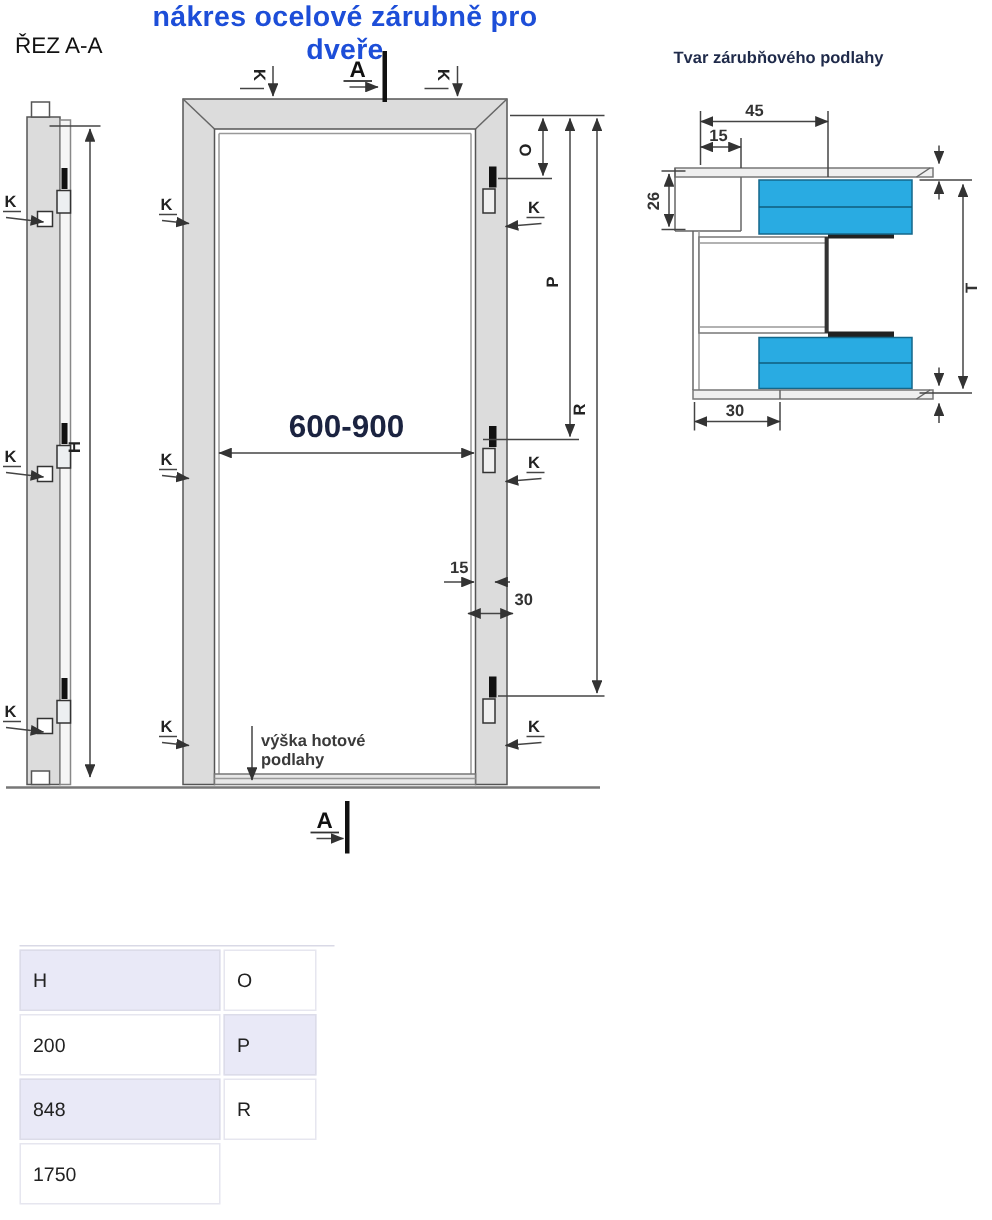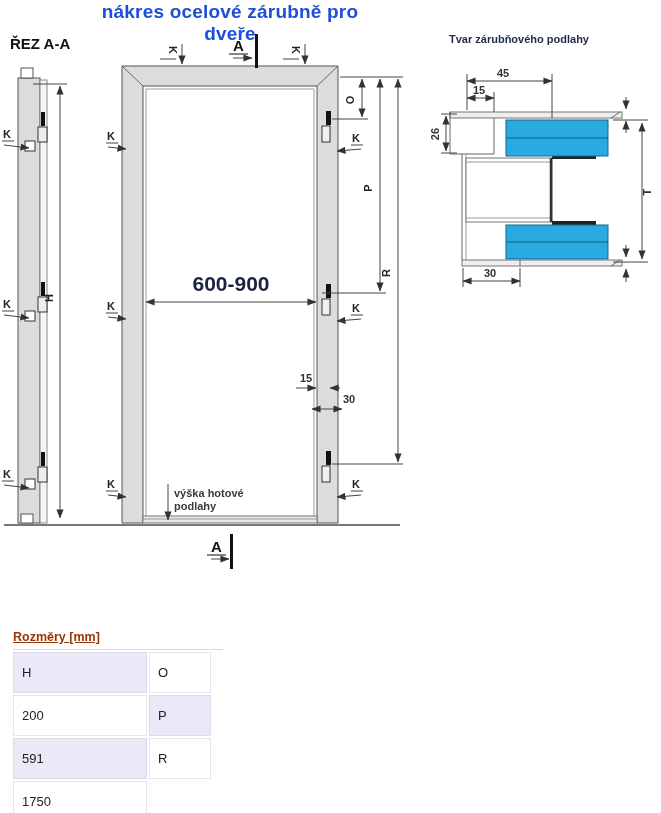--- a/index.html
+++ b/index.html
@@ -6,21 +6,21 @@
   body{
     width:661px;height:813px;overflow:hidden;position:relative;
     background:#ffffff;font-family:"Liberation Sans",sans-serif;
   }
   .abs{position:absolute;}
   .page-title{
     left:85px;top:1px;width:290px;text-align:center;
     font-size:19px;font-weight:bold;color:#1d4ed8;letter-spacing:.2px;
   }
   .rez-title{
-    left:10px;top:35px;font-size:15px;font-weight:bold;color:#111;
+    left:10px;top:22px;font-size:15px;font-weight:normal;color:#111;
   }
   .profile-title{
     left:449px;top:33px;font-size:11px;font-weight:bold;color:#1f2a4a;
   }
   svg text{font-family:"Liberation Sans",sans-serif;}
   .dim{stroke:#444;stroke-width:1;fill:none;}
   .thin{stroke:#999;stroke-width:1;fill:none;}
   .out{stroke:#666;stroke-width:1;fill:none;}
   .lbl{font-size:11px;font-weight:bold;fill:#222;}
   .dimtxt{font-size:11px;font-weight:bold;fill:#333;}
@@ -242,23 +242,22 @@
       <text class="dimtxt" transform="rotate(-90 651 192)" x="651" y="192" text-anchor="middle">T</text>
       <line class="dim" x1="626" y1="97" x2="626" y2="109" marker-end="url(#ar)"></line>
       <line class="dim" x1="626" y1="133" x2="626" y2="121" marker-end="url(#ar)"></line>
       <line class="dim" x1="626" y1="245" x2="626" y2="257" marker-end="url(#ar)"></line>
       <line class="dim" x1="626" y1="282" x2="626" y2="269" marker-end="url(#ar)"></line>
     </g>
   </g>
 </svg>
 
 <div class="abs dims">
-  <div class="dims-title">Rozměry [mm]</div>
   <div class="dims-grid">
     <div class="cell row-odd">H</div>
     <div class="cell row-even">O</div>
     <div class="cell row-even">200</div>
     <div class="cell row-odd">P</div>
-    <div class="cell row-odd">591</div>
+    <div class="cell row-odd">848</div>
     <div class="cell row-even">R</div>
     <div class="cell row-even">1750</div>
   </div>
 </div>
 
 </body></html>

